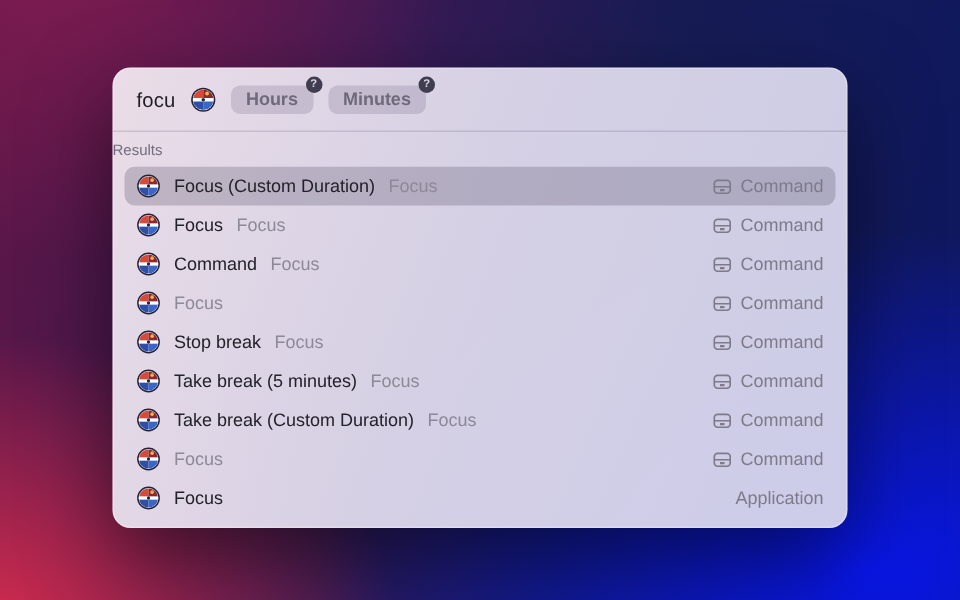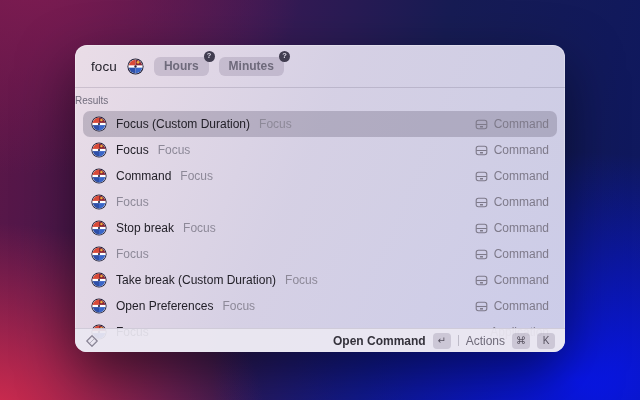--- a/index.html
+++ b/index.html
@@ -241,20 +241,21 @@
           <line x1="5" y1="8.8" x2="8" y2="8.8" stroke-width="1.5"></line>
         </svg>
         <span>Command</span>
       </span>
     </div>
 
     <div class="row">
       <svg class="app-icon-16" style="width:16px;height:16px" viewBox="0 0 16 16">
           <use href="#focus-glyph"></use>
         </svg>
+      <span class="row-title">Take break (5 minutes)</span>
       <span class="row-subtitle">Focus</span>
       <span class="row-accessory">
         <svg class="acc-icon" viewBox="0 0 13 13" fill="none" stroke="#7e7a8a" stroke-width="1.1">
           <rect x="1.2" y="2.2" width="10.6" height="8.6" rx="2.2"></rect>
           <line x1="1.2" y1="6.5" x2="11.8" y2="6.5"></line>
           <line x1="5" y1="8.8" x2="8" y2="8.8" stroke-width="1.5"></line>
         </svg>
         <span>Command</span>
       </span>
     </div>
@@ -272,21 +273,20 @@
           <line x1="5" y1="8.8" x2="8" y2="8.8" stroke-width="1.5"></line>
         </svg>
         <span>Command</span>
       </span>
     </div>
 
     <div class="row">
       <svg class="app-icon-16" style="width:16px;height:16px" viewBox="0 0 16 16">
           <use href="#focus-glyph"></use>
         </svg>
-      <span class="row-title">Open Preferences</span>
       <span class="row-subtitle">Focus</span>
       <span class="row-accessory">
         <svg class="acc-icon" viewBox="0 0 13 13" fill="none" stroke="#7e7a8a" stroke-width="1.1">
           <rect x="1.2" y="2.2" width="10.6" height="8.6" rx="2.2"></rect>
           <line x1="1.2" y1="6.5" x2="11.8" y2="6.5"></line>
           <line x1="5" y1="8.8" x2="8" y2="8.8" stroke-width="1.5"></line>
         </svg>
         <span>Command</span>
       </span>
     </div>
@@ -297,28 +297,14 @@
         </svg>
       <span class="row-title">Focus</span>
 
       <span class="row-accessory">
 
         <span>Application</span>
       </span>
     </div>
   </div>
 
-  <div class="footer">
-    <svg width="14" height="14" viewBox="0 0 14 14" fill="none" stroke="#8b8697" stroke-width="1.3" stroke-linejoin="round">
-      <path d="M7 1.8 L12.2 7 L7 12.2 L1.8 7 Z"></path>
-      <path d="M4.6 9.4 L9.4 4.6" stroke-width="0.9" opacity="0.6"></path>
-    </svg>
-    <div class="footer-right">
-      <span class="footer-primary">Open Command</span>
-      <span class="key-badge">↵</span>
-      <span class="vsep"></span>
-      <span class="footer-secondary">Actions</span>
-      <span class="key-badge">⌘</span>
-      <span class="key-badge">K</span>
-    </div>
-  </div>
 
 </div>
 
 </body></html>

